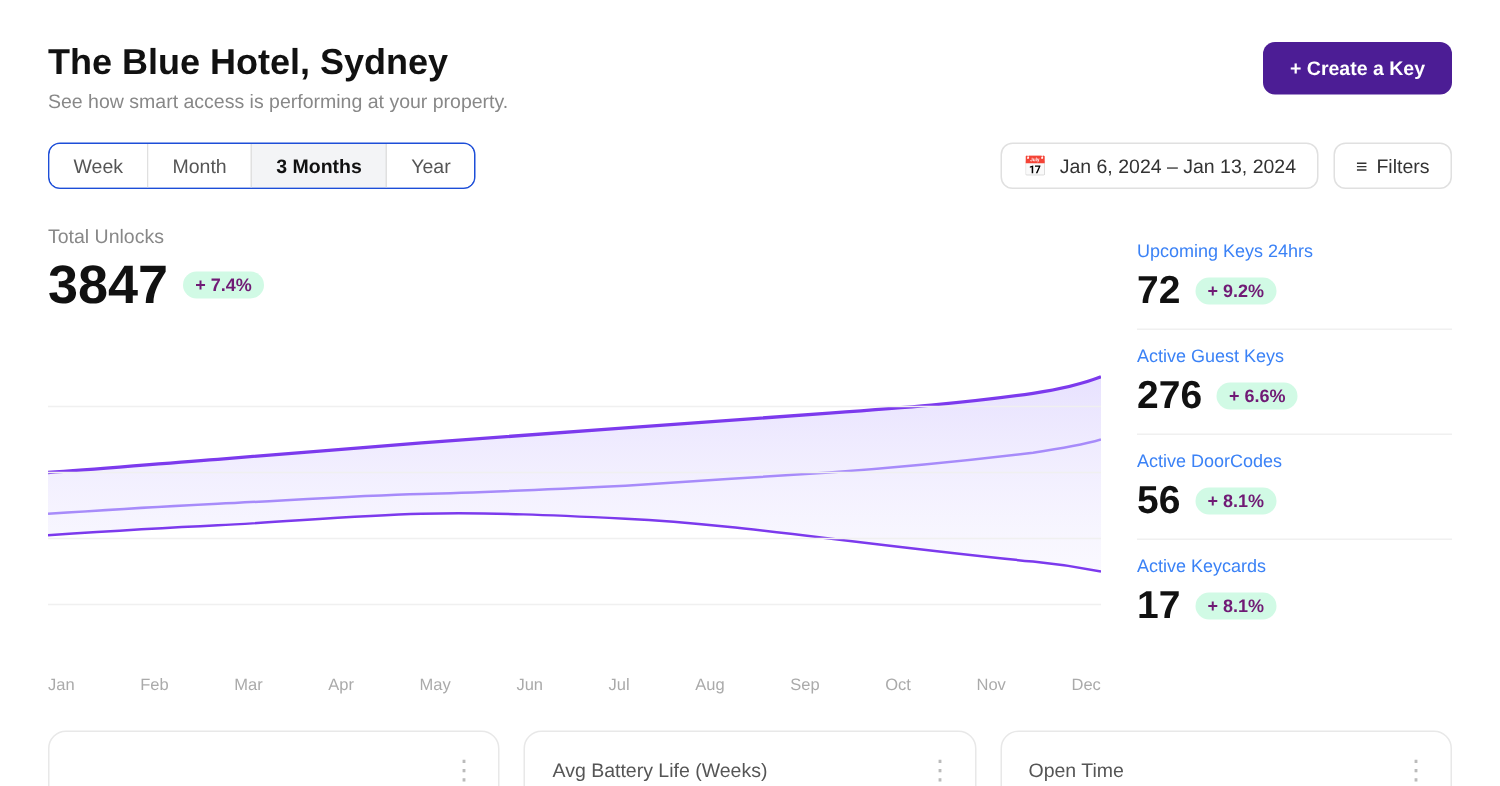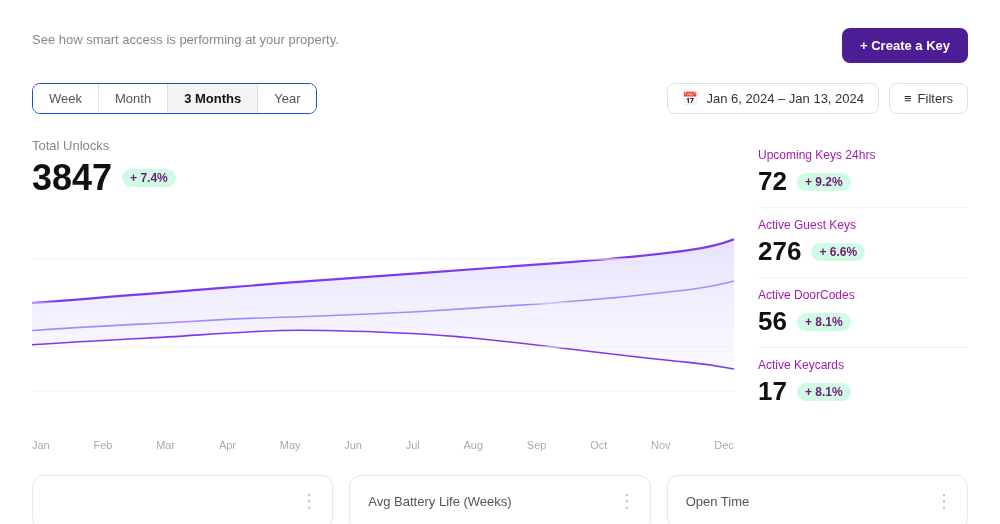--- a/index.html
+++ b/index.html
@@ -22,35 +22,36 @@
     .chart-label { font-size: 13px; color: #888; margin-bottom: 4px; }
     .chart-value-row { display: flex; align-items: center; gap: 10px; margin-bottom: 16px; }
     .chart-value { font-size: 36px; font-weight: 700; color: #111; }
     .badge { display: inline-flex; align-items: center; gap: 3px; background: #d1fae5; color: #701a75; font-size: 12px; font-weight: 600; padding: 2px 8px; border-radius: 12px; }
     .chart-area { width: 100%; height: 220px; position: relative; }
     svg.chart { width: 100%; height: 100%; }
     .x-labels { display: flex; justify-content: space-between; padding: 4px 0 0 0; font-size: 11px; color: #aaa; }
     .side-stats { width: 210px; display: flex; flex-direction: column; gap: 0; }
     .stat-item { border-bottom: 1px solid #f0f0f0; padding: 10px 0; }
     .stat-item:last-child { border-bottom: none; }
-    .stat-label { font-size: 12px; color: #a21caf; margin-bottom: 4px; }
+    .stat-label { font-size: 12px; color: #3b82f6; margin-bottom: 4px; }
     .stat-value-row { display: flex; align-items: center; gap: 10px; }
     .stat-value { font-size: 26px; font-weight: 700; color: #111; }
     .bottom-cards { display: flex; gap: 16px; }
     .card { flex: 1; border: 1px solid #e8e8e8; border-radius: 12px; padding: 18px 18px 12px; position: relative; }
     .card-title { font-size: 13px; color: #555; margin-bottom: 8px; }
     .card-menu { position: absolute; top: 14px; right: 14px; cursor: pointer; color: #bbb; font-size: 18px; }
   </style>
 </head>
 <body>
 
 <div class="container">
 
   <div class="header">
     <div class="header-left">
+      <h1>The Blue Hotel, Sydney</h1>
       <p>See how smart access is performing at your property.</p>
     </div>
     <button class="create-key-btn">+ Create a Key</button>
   </div>
 
   <div class="toolbar">
     <div class="period-tabs">
       <button class="period-tab">Week</button>
       <button class="period-tab">Month</button>
       <button class="period-tab active">3 Months</button>

